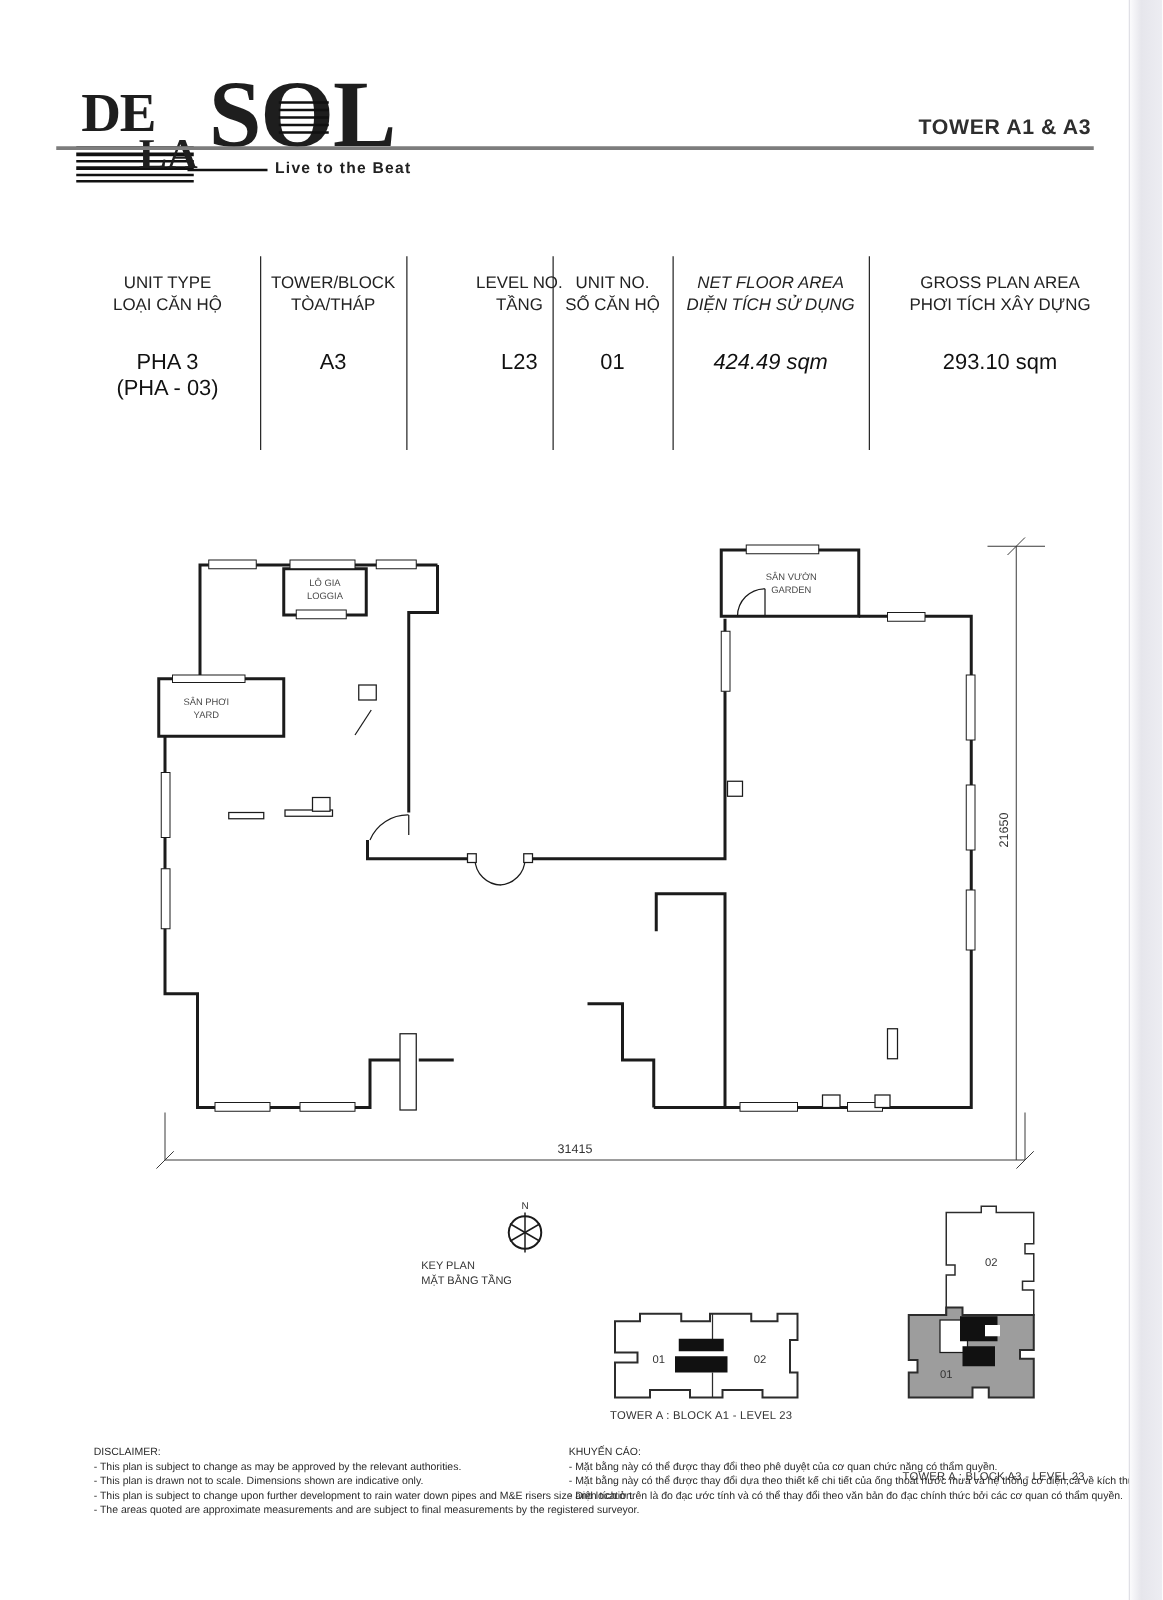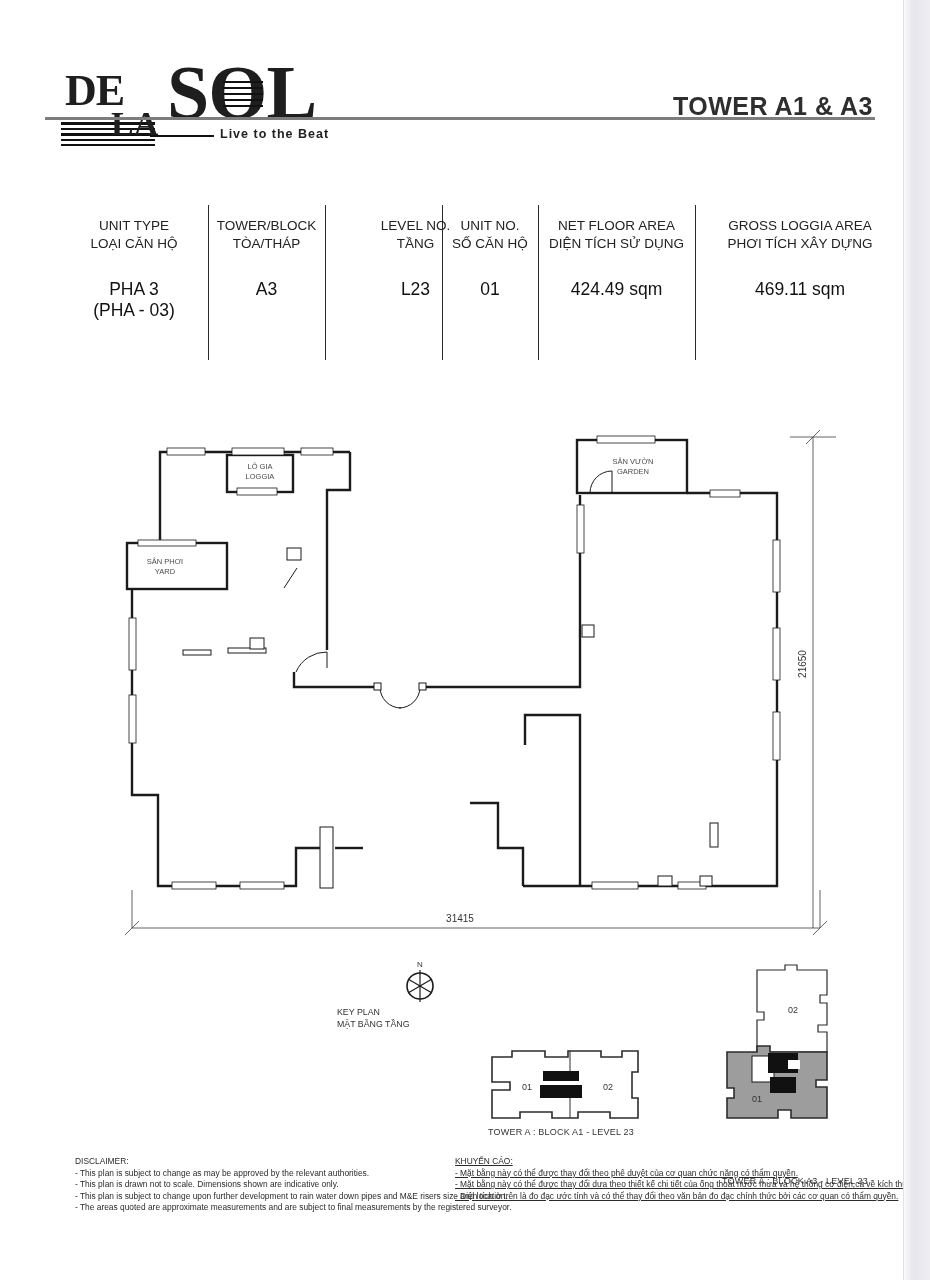--- a/index.html
+++ b/index.html
@@ -8,21 +8,21 @@
 
   
   .logo { position:absolute; left:55px; top:22px; width:280px; height:100px;margin-top:31px; }
   .logo-de { position:absolute; left:10px; top:12px; font-family:"Liberation Serif", serif; font-weight:700; font-size:44px; letter-spacing:-1px; }
   .logo-la { position:absolute; left:56px; top:52px; font-family:"Liberation Serif", serif; font-weight:700; font-size:34px; }
   .logo-sol { position:absolute; left:112px; top:-4px; font-family:"Liberation Serif", serif; font-weight:700; font-size:76px; letter-spacing:-1px; }
   .logo-stripe { position:absolute; left:6px; height:2.4px; width:94px; background:#111; }
   .logo-sol-stripe { position:absolute; height:2px; width:40px; background:#111; }
   .tagline-rule { position:absolute; left:95px; top:82px; width:64px; height:2px; background:#111; }
   .tagline { position:absolute; left:165px; top:74px; font-size:12.5px; font-weight:700; letter-spacing:1px; color:#222; }
-  .tower-title { position:absolute; right:57px; top:92px; font-size:25px; font-weight:700; letter-spacing:0.5px; color:#2e2e2e; }
+  .tower-title { position:absolute; right:57px; top:92px; font-size:17px; font-weight:700; letter-spacing:0.5px; color:#2e2e2e; }
   .header-rule { position:absolute; left:45px; top:117px; width:830px; height:3px; background:#7d7d7d; }
 
   
   .spec { position:absolute; left:0; top:205px; width:930px; height:155px; }
   .spec-col { position:absolute; top:0; height:155px; text-align:center; }
   .spec-col .hdr { margin-top:12px; font-size:13.5px; line-height:18px; font-weight:400; color:#222; }
   .spec-col .val { margin-top:26px; font-size:17.5px; line-height:21px; color:#111; }
   .spec-sep { position:absolute; top:0; width:1.4px; height:155px; background:#2a2a2a; }
 
   
@@ -44,21 +44,21 @@
   .kp-outline { fill:#ffffff; stroke:#2c2c2c; stroke-width:1.6; }
   .kp-outline-thin { fill:#ffffff; stroke:#2c2c2c; stroke-width:1.2; }
   .kp-gray { fill:#9d9d9d; stroke:#2c2c2c; stroke-width:1.6; }
   .kp-core { fill:#111111; }
   .kp-unit { font-size:9px; fill:#333; text-anchor:middle; font-family:"Liberation Sans", sans-serif; }
   .kp-caption { position:absolute; font-size:9px; color:#333; text-align:left; letter-spacing:0.2px; }
 
   
   .note { position:absolute; top:1156px; font-size:8.4px; line-height:11.5px; color:#2a2a2a; }
   .note-disclaimer { left:75px; width:380px; }
-  .note-advisory { left:455px; width:450px;text-decoration:underline; }
+  .note-advisory { left:455px; width:450px; }
   .note .line { white-space:nowrap; }
 
   
   .edge-strip { position:absolute; right:0; top:0; width:27px; height:1280px;
     background:linear-gradient(to right,#fbfbfd 0%,#e6e6ec 35%,#ededf2 100%); border-left:1px solid #e0e0e6; }
 </style>
 </head>
 <body>
 
 <div class="page">
@@ -121,36 +121,36 @@
     </div>
     <div class="spec-col" style="left:442px; width:96px;">
       <div class="hdr">
           <div>UNIT NO.</div>
           <div>SỐ CĂN HỘ</div>
         </div>
       <div class="val">
           <div>01</div>
         </div>
     </div>
-    <div class="spec-col" style="left:538px; width:157px;">
+    <div class="spec-col" style="left:538px; width:157px;font-style:italic;">
       <div class="hdr">
           <div>NET FLOOR AREA</div>
           <div>DIỆN TÍCH SỬ DỤNG</div>
         </div>
       <div class="val">
           <div>424.49 sqm</div>
         </div>
     </div>
     <div class="spec-col" style="left:695px; width:210px;">
       <div class="hdr">
-          <div>GROSS LOGGIA AREA</div>
+          <div>GROSS PLAN AREA</div>
           <div>PHƠI TÍCH XÂY DỰNG</div>
         </div>
       <div class="val">
-          <div>469.11 sqm</div>
+          <div>293.10 sqm</div>
         </div>
     </div>
   </div>
 
   <svg class="plan-svg" width="930" height="520" viewBox="0 415 930 520">
 
     <path class="wall" d="M350,452 H160 V543"></path>
     <rect class="wall" x="127" y="543" width="100" height="46" stroke-width="2"></rect>
     <path class="wall" d="M132,589 V795 H158 V886 H296 V848 H320"></path>
     <path class="wall" d="M350,452 V490 H327 V650"></path>

